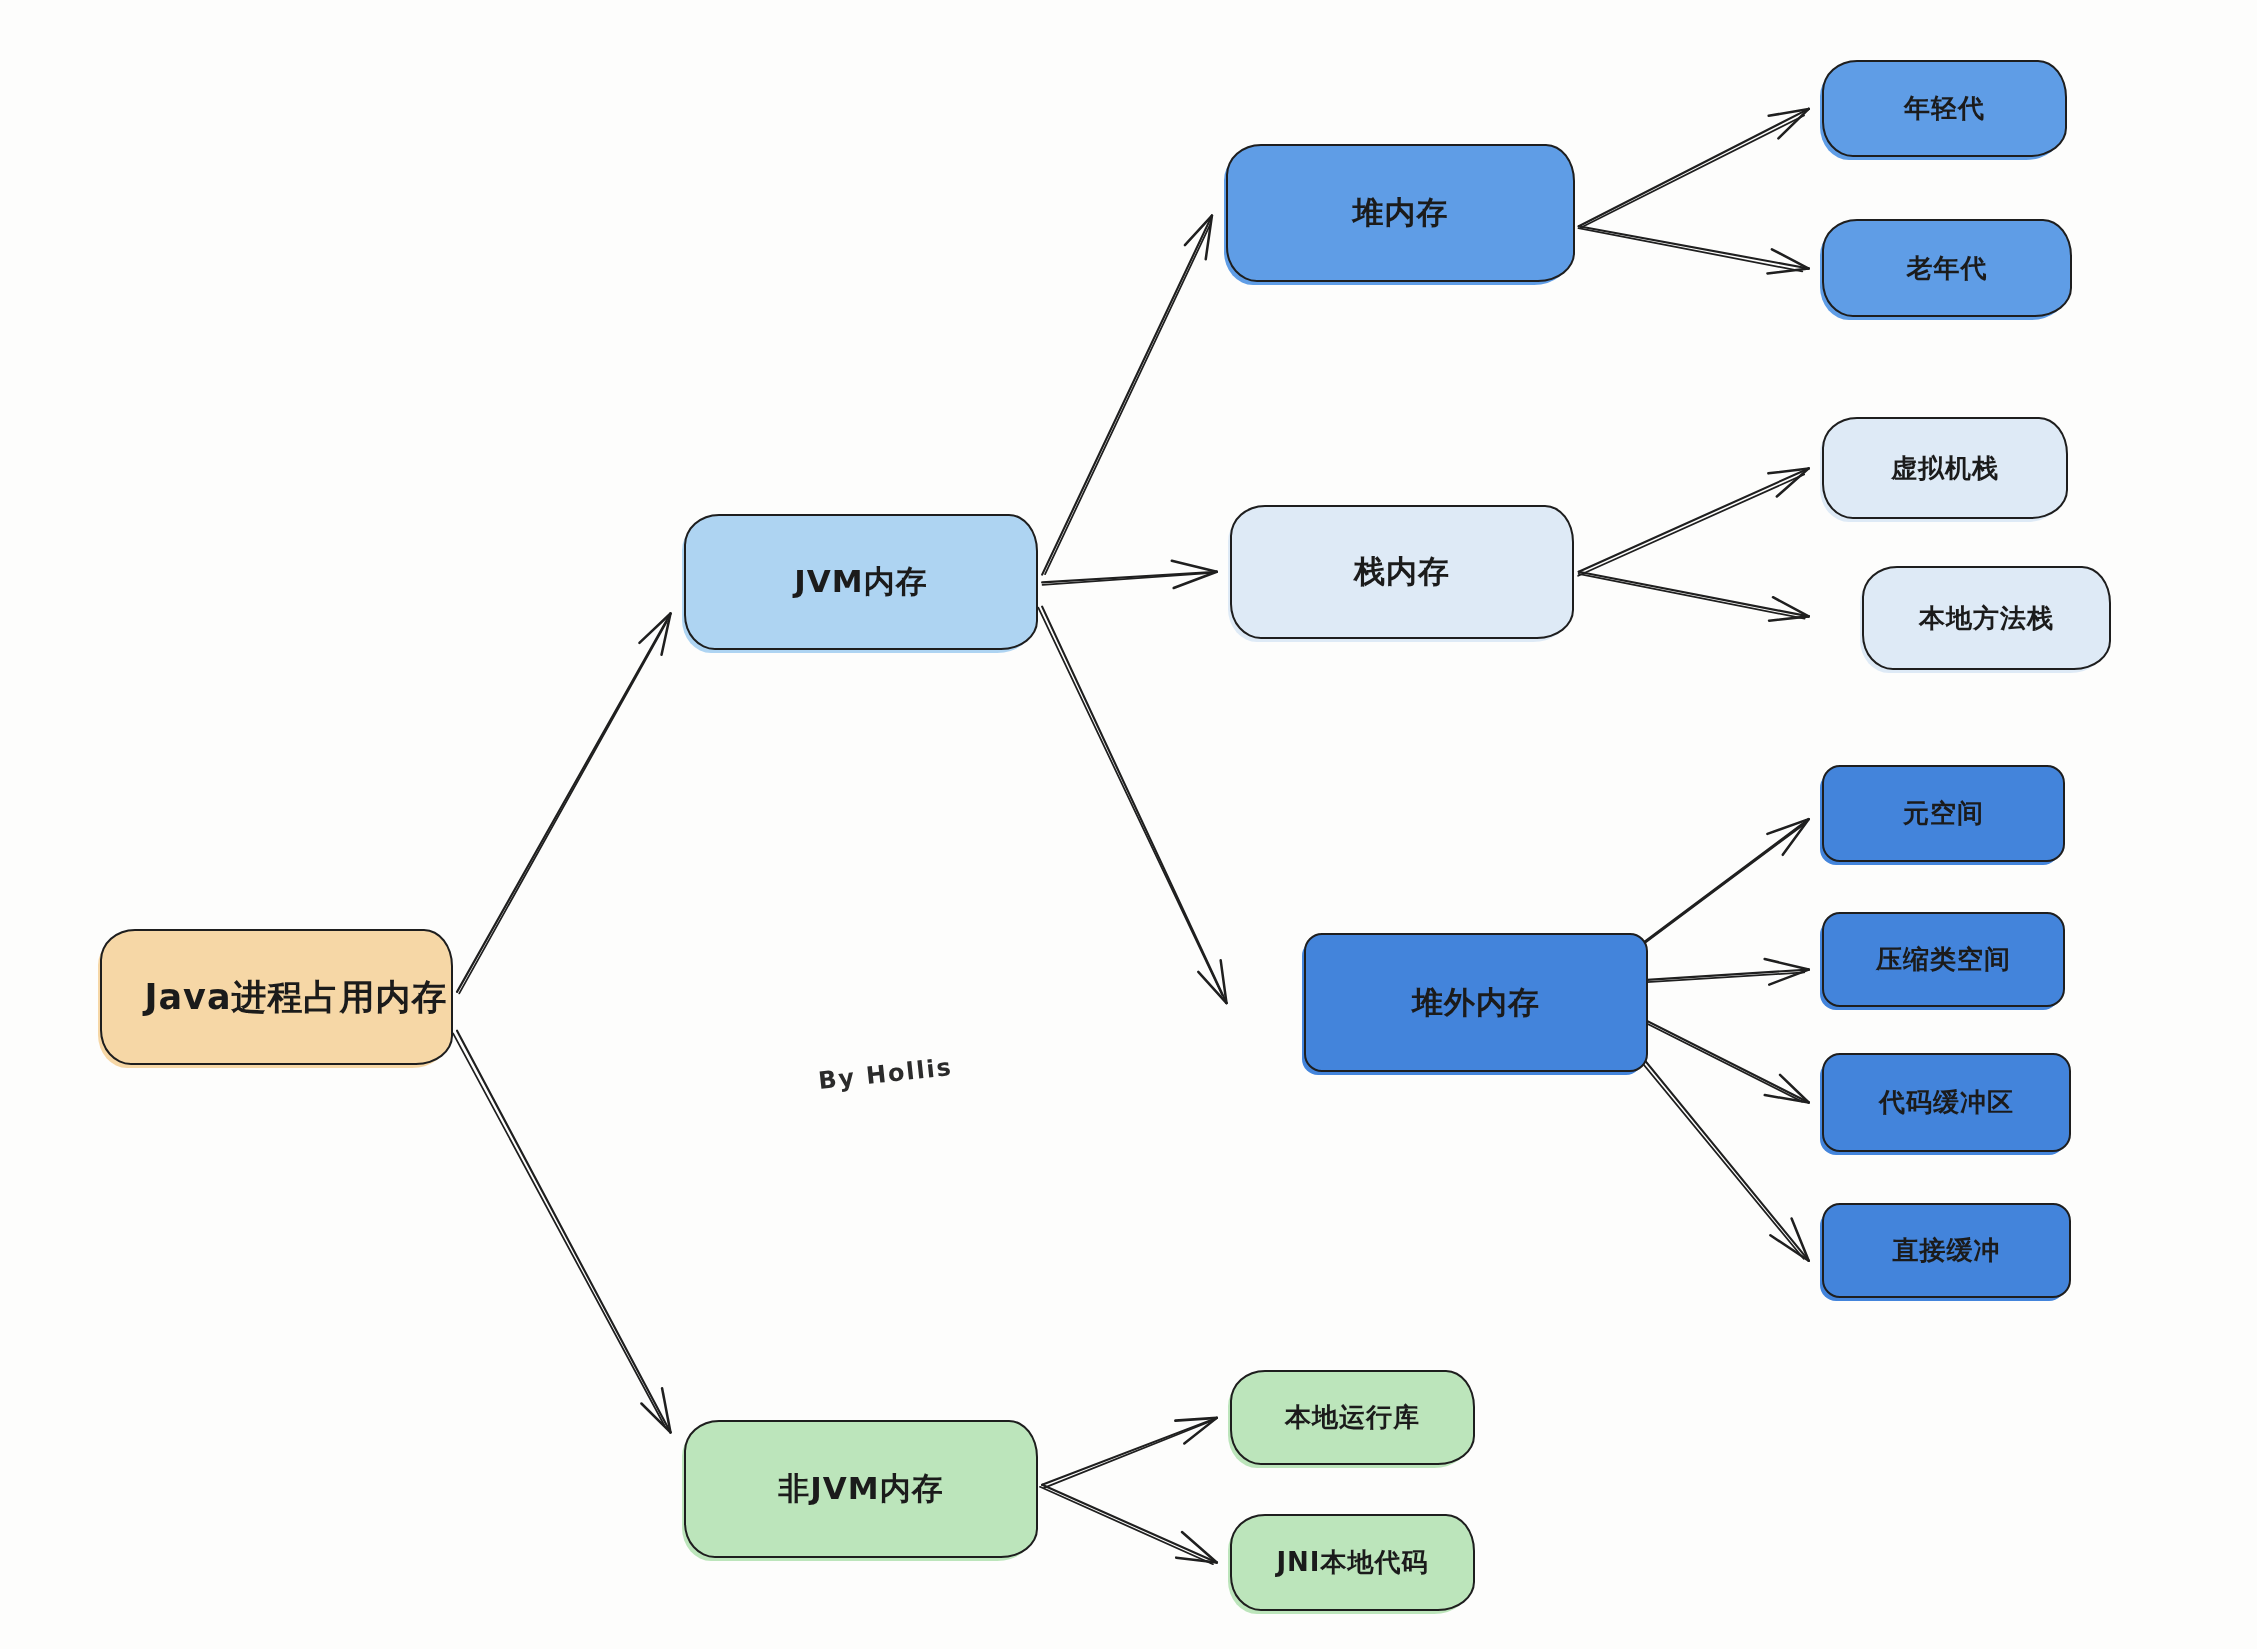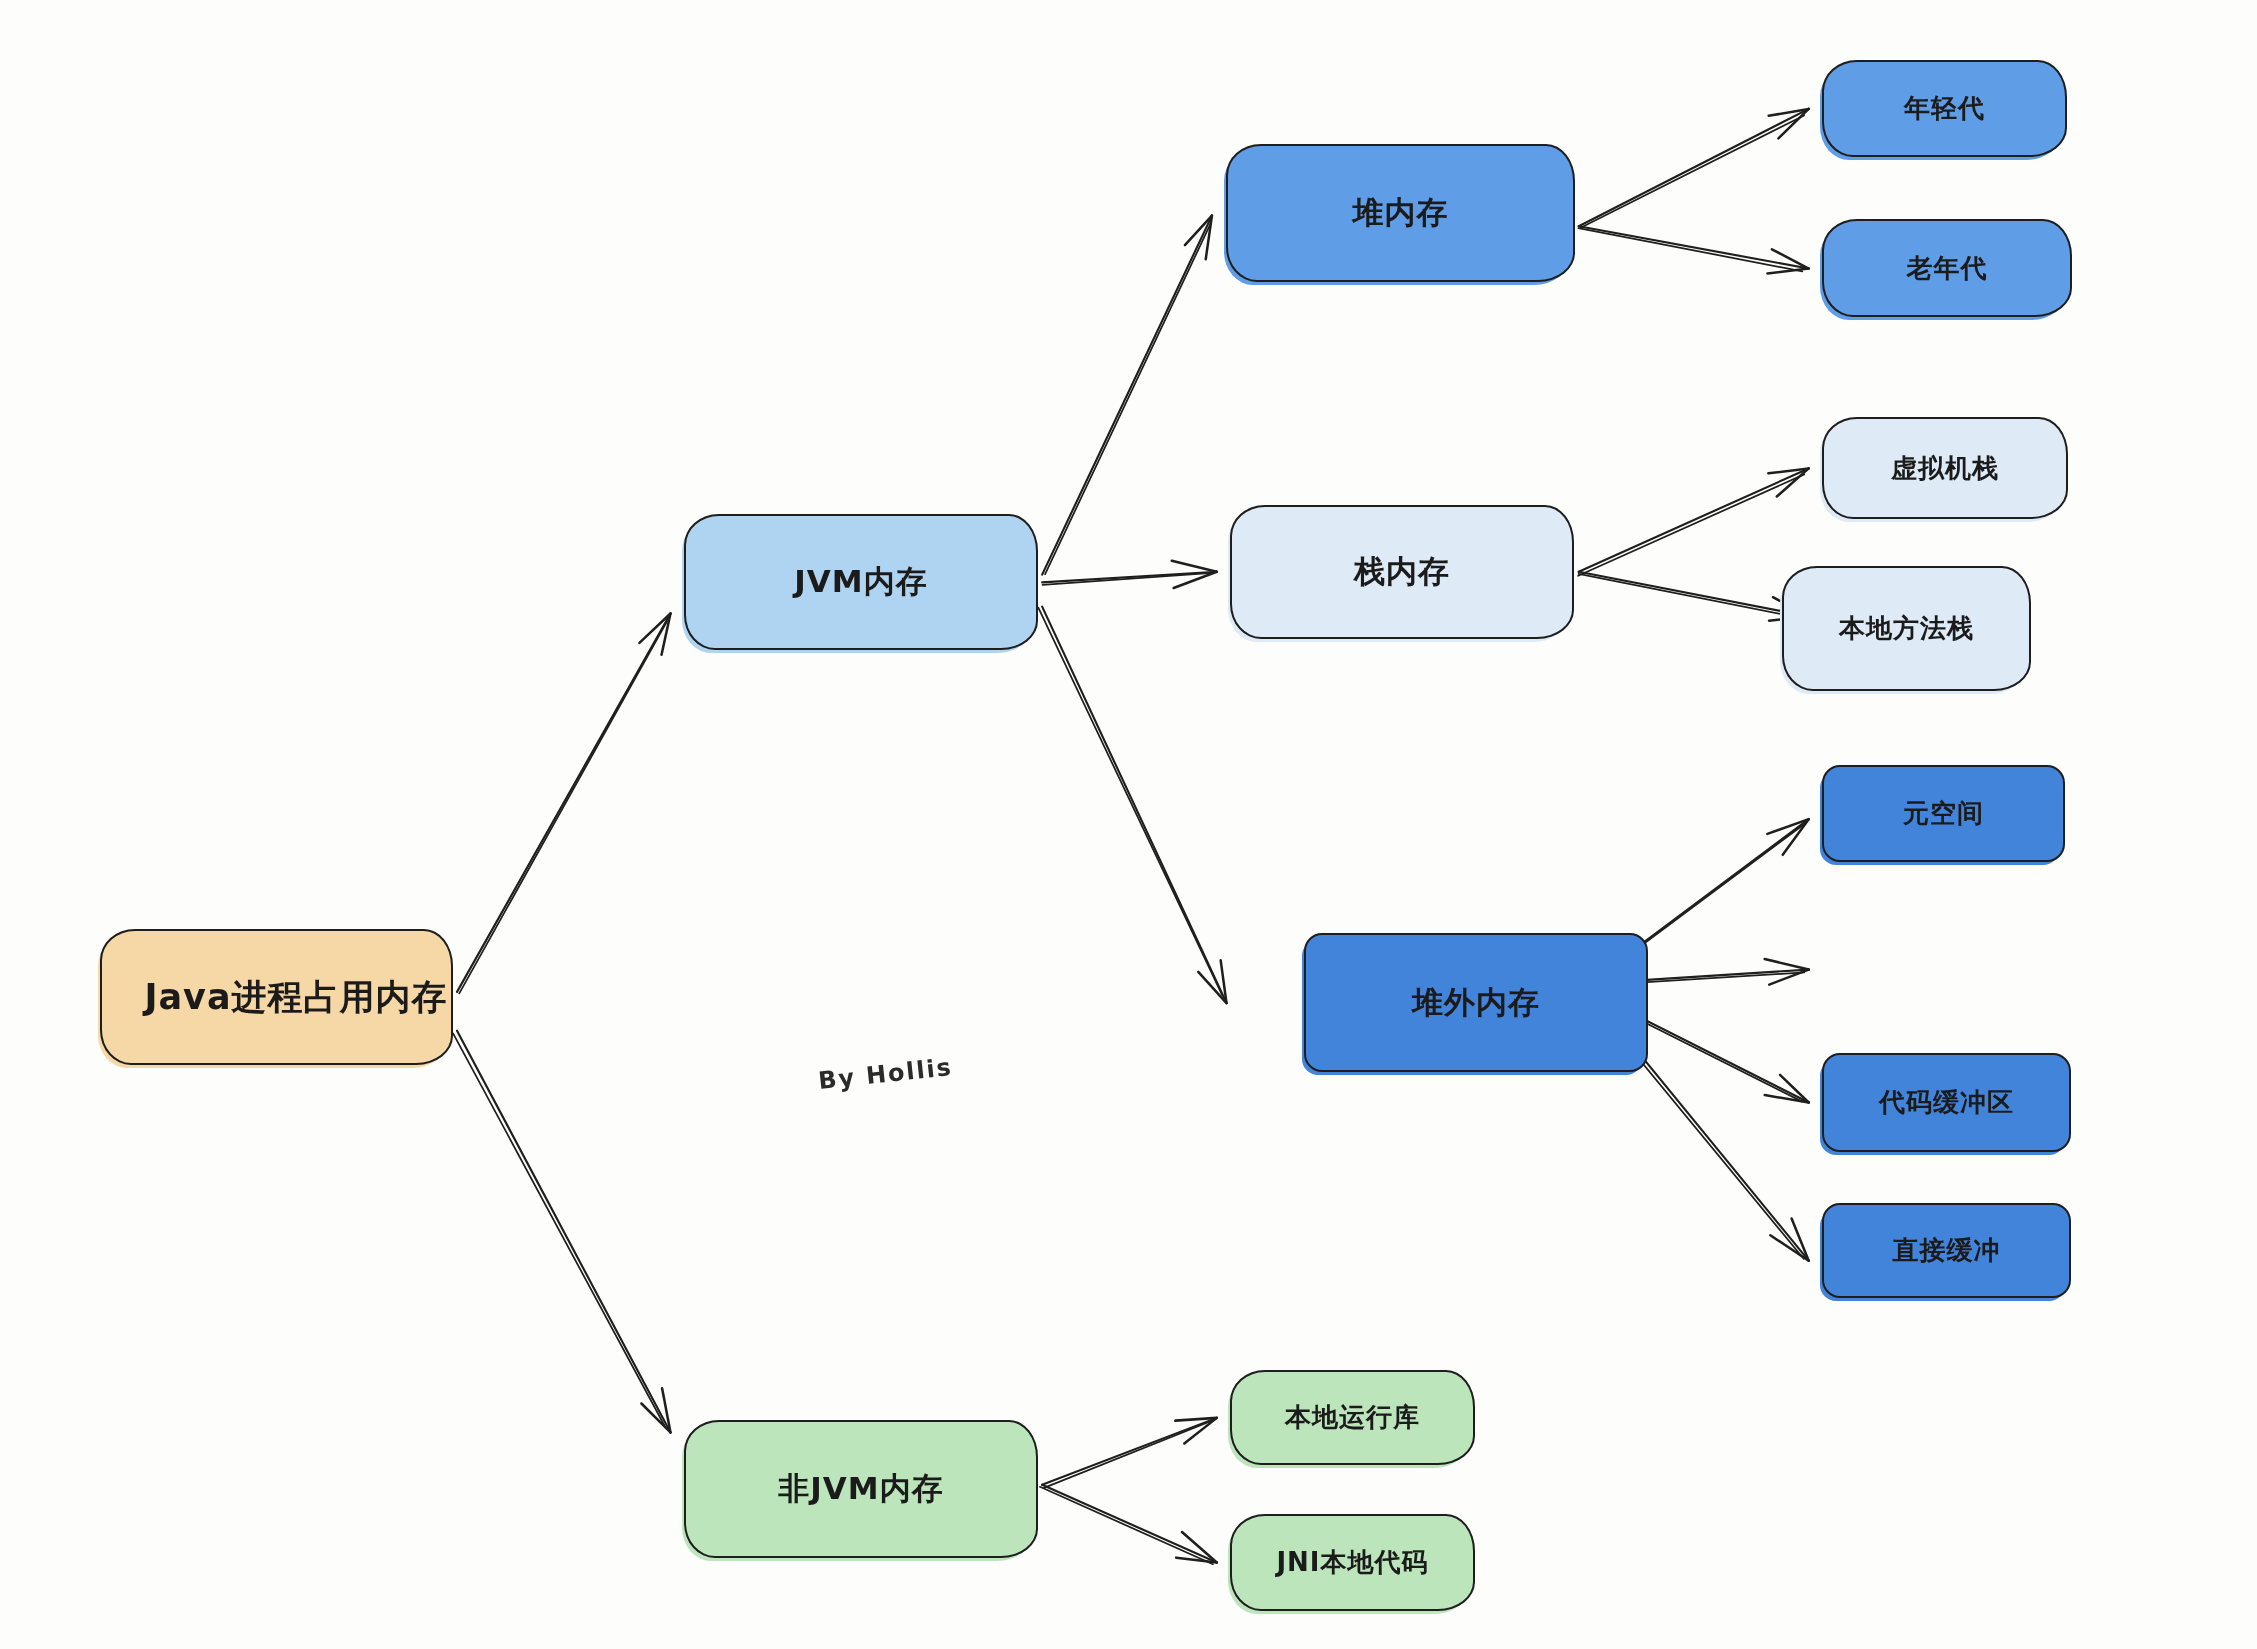--- a/index.html
+++ b/index.html
@@ -135,23 +135,24 @@
   <div class="node lv2 c-green" id="n-non_jvm" style="left:684px;top:1420px;width:354px;height:138px">非JVM内存</div>
 
   <div class="node lv2 c-pale" id="n-stack" style="left:1230px;top:505px;width:344px;height:134px">栈内存</div>
   <div class="node lv2 c-mid" id="n-heap" style="left:1226px;top:144px;width:349px;height:138px">堆内存</div>
   <div class="node lv2 c-deep" id="n-off_heap" style="left:1304px;top:933px;width:344px;height:139px">堆外内存</div>
 
   <div class="node lv3 c-mid" id="n-young" style="left:1822px;top:60px;width:245px;height:97px">年轻代</div>
   <div class="node lv3 c-mid" id="n-old" style="left:1822px;top:219px;width:250px;height:98px">老年代</div>
 
   <div class="node lv3 c-pale" id="n-vm_stack" style="left:1822px;top:417px;width:246px;height:102px">虚拟机栈</div>
-  <div class="node lv3 c-pale" id="n-native_method_stack" style="left:1782px;top:566px;width:249px;height:125px">本地方法栈</div>
+  <div class="node lv3 c-pale" id="n-native_method_stack" style="left:1862px;top:566px;width:249px;height:104px">本地方法栈</div>
 
   <div class="node lv3 c-deep" id="n-metaspace" style="left:1822px;top:765px;width:243px;height:97px">元空间</div>
+  <div class="node lv3 c-deep" id="n-compressed_class_space" style="left:1822px;top:912px;width:243px;height:95px">压缩类空间</div>
   <div class="node lv3 c-deep" id="n-code_cache" style="left:1822px;top:1053px;width:249px;height:99px">代码缓冲区</div>
   <div class="node lv3 c-deep" id="n-direct_buffer" style="left:1822px;top:1203px;width:249px;height:95px">直接缓冲</div>
 
   <div class="node lv3 c-green" id="n-native_lib" style="left:1230px;top:1370px;width:245px;height:95px">本地运行库</div>
   <div class="node lv3 c-green" id="n-jni_native_code" style="left:1230px;top:1514px;width:245px;height:97px">JNI本地代码</div>
 
   <div class="watermark">By Hollis</div>
 </div>
 
 

